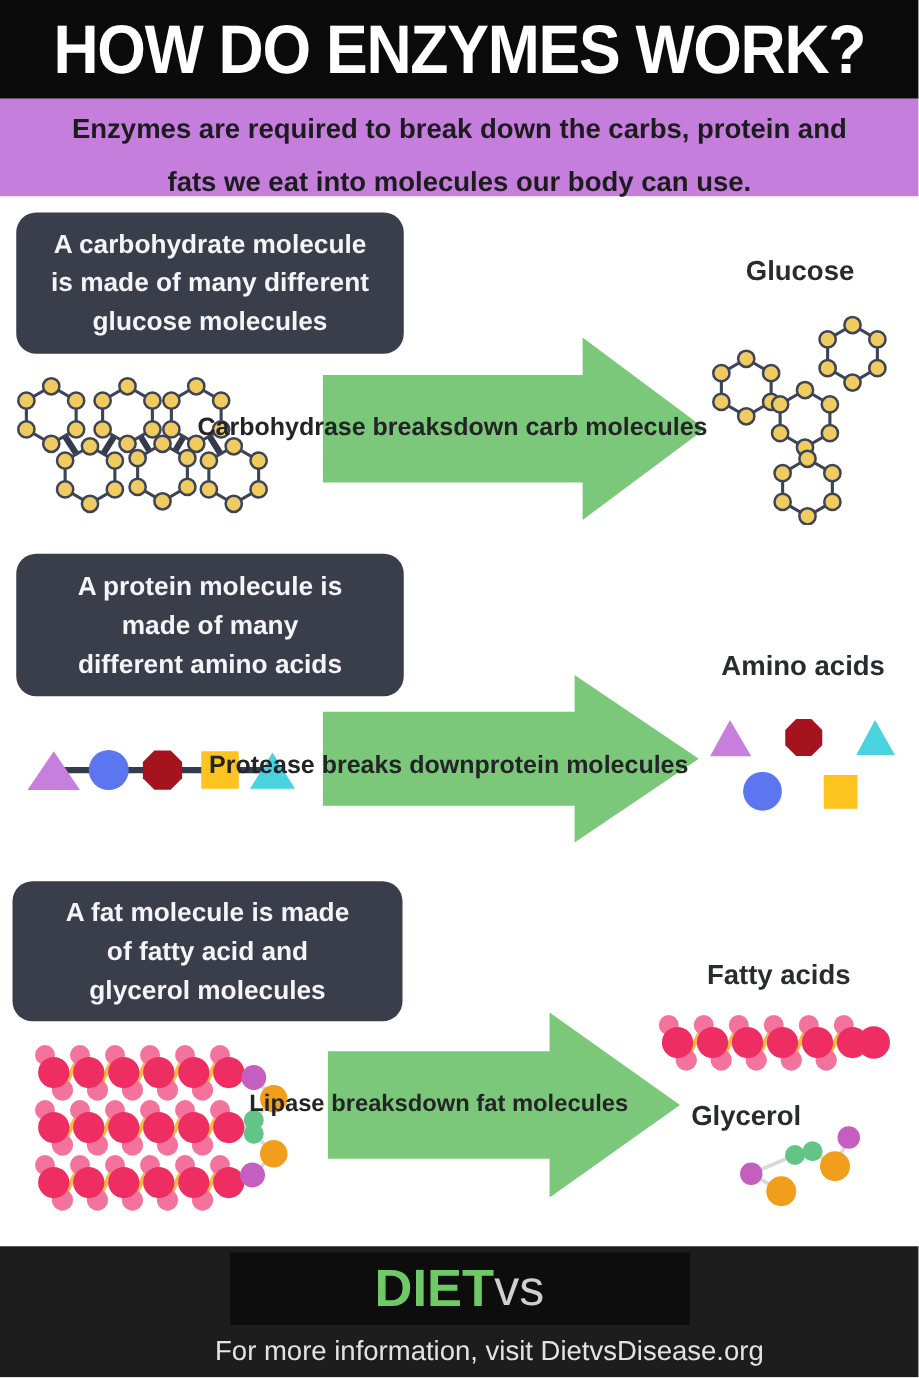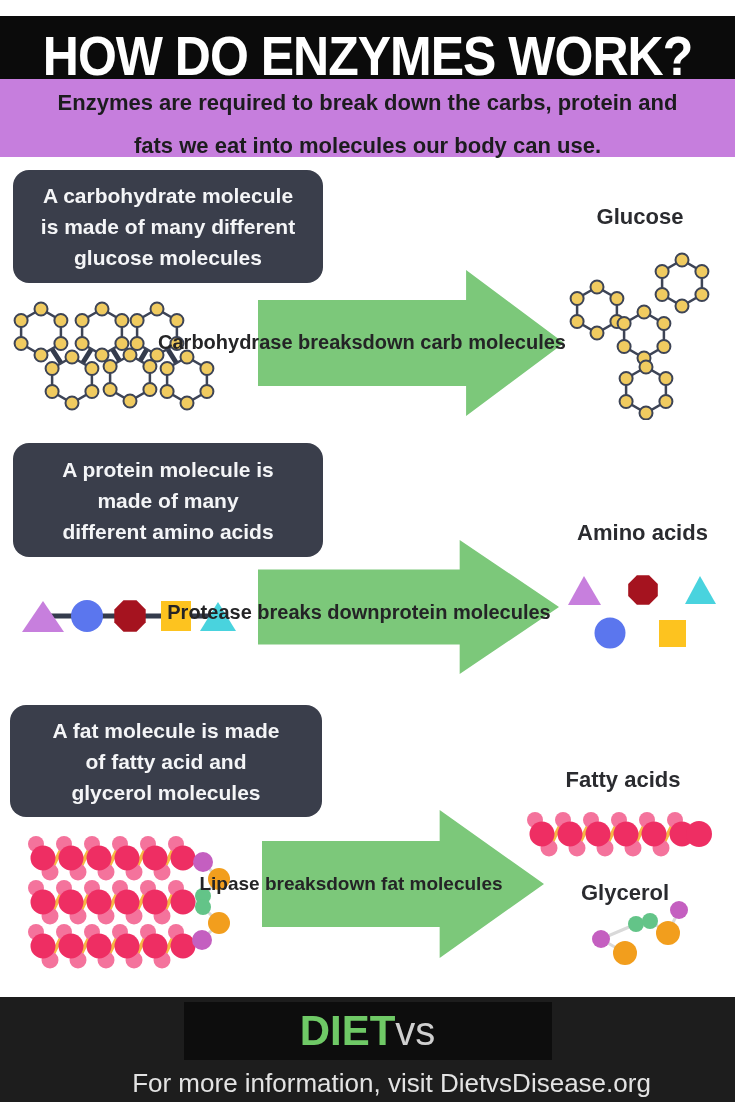--- a/index.html
+++ b/index.html
@@ -1,19 +1,19 @@
 <!DOCTYPE html>
 <html style="--header-bg: #0b0b0b; --intro-bg: #c67edd; --intro-text: #1c1c1e; --box-bg: #3a3e4b; --box-text: #f4f5f7; --arrow-green: #7cc87a; --arrow-text: #242426; --label-text: #2a2b2f; --mol-stroke: #3d4456; --glucose-dot: #f0cb60; --chain-link: #343b4c; --amino-purple: #c77fdd; --amino-blue: #5b76ee; --amino-red: #a5131f; --amino-yellow: #fdc31f; --amino-cyan: #49d3de; --fat-big: #ee2e63; --fat-small: #f4739c; --fat-bond: #f7b844; --gly-purple: #c45fc0; --gly-green: #63c488; --gly-orange: #f29e1d; --bond-gray: #d9d9d9; --footer-bg: #1d1d1d; --logo-box-bg: #0d0d0d; --logo-green: #6fc966; --logo-gray: #cfcfcf; --logo-white: #f4f4f4; --tagline-text: #e3e3e3;"><head>
 <meta charset="utf-8">
 <style>
   html,body{margin:0;padding:0;background:#fff;}
   .canvas{position:relative;width:735px;height:1102px;background:#fff;overflow:hidden;
           font-family:"Liberation Sans",sans-serif;}
 
-  .header{position:absolute;left:0;top:16px;width:735px;height:79px;
+  .header{position:absolute;left:0;top:0;width:735px;height:79px;
           background:var(--header-bg,#0b0b0b);display:flex;align-items:center;justify-content:center;}
   .title{color:#fff;font-size:50px;font-weight:700;letter-spacing:-1px;transform:scaleY(1.1);white-space:nowrap;}
 
   .intro{position:absolute;left:0;top:79px;width:735px;height:78px;
          background:var(--intro-bg,#c67edd);display:flex;flex-direction:column;justify-content:center;}
   .intro-line{color:var(--intro-text,#1c1c1e);font-weight:700;font-size:22px;line-height:31px;text-align:center;margin-top:12px;}
 
   .info-box{position:absolute;background:var(--box-bg,#3a3e4b);border-radius:16px;
             display:flex;flex-direction:column;justify-content:center;}
   .box-line{color:var(--box-text,#f4f5f7);font-weight:700;font-size:21px;line-height:31px;text-align:center;}
@@ -38,21 +38,21 @@
   .gbond{stroke:var(--bond-gray,#d9d9d9);stroke-width:3;fill:none;stroke-linecap:round;}
   .gly-purple{fill:var(--gly-purple,#c45fc0);} .gly-green{fill:var(--gly-green,#63c488);}
   .gly-orange{fill:var(--gly-orange,#f29e1d);}
 
   .footer{position:absolute;left:0;top:997px;width:735px;height:105px;background:var(--footer-bg,#1d1d1d);}
   .logo-box{width:368px;height:58px;margin:5px auto 0;background:var(--logo-box-bg,#0d0d0d);
             display:flex;align-items:center;justify-content:center;}
   .logo-diet{color:var(--logo-green,#6fc966);font-weight:700;font-size:42px;}
   .logo-vs{color:var(--logo-gray,#cfcfcf);font-weight:400;font-size:40px;}
   .logo-disease{color:var(--logo-white,#f4f4f4);font-weight:400;font-size:42px;letter-spacing:1px;}
-  .tagline{margin-top:8px;text-align:center;color:var(--tagline-text,#e3e3e3);font-weight:400;font-size:26px;padding-left:48px;}
+  .tagline{margin-top:8px;text-align:center;color:var(--tagline-text,#e3e3e3);font-weight:400;font-size:22px;padding-left:48px;}
 </style>
 </head>
 <body>
 
 <div class="canvas">
 
   <svg width="0" height="0" style="position:absolute">
     <defs>
       <g id="gring">
         <polygon class="ring-hex" points="0,-23 -19.9,-11.5 -19.9,11.5 0,23 19.9,11.5 19.9,-11.5"></polygon>
@@ -193,21 +193,21 @@
   </div>
 
   <div class="result-label" style="left:543px;top:767px;width:160px">Fatty acids</div>
 
   <svg class="mol" style="left:523px;top:803px" width="200" height="62" viewBox="0 0 200 62">
     <line class="fbond" x1="160" y1="36" x2="176" y2="31"></line>
     <use href="#fchain" x="12" y="31"></use>
     <circle class="fbig" cx="176" cy="31" r="13"></circle>
   </svg>
 
-  <div class="result-label" style="left:545px;top:880px;width:160px">Glycerol</div>
+  <div class="result-label" style="left:517px;top:880px;width:160px">Glycerol</div>
 
   <svg class="mol" style="left:587px;top:897px" width="110" height="78" viewBox="0 0 110 78">
     <path class="gbond" d="M14,42 L38,56 M14,42 L49,27 L63,24 L81,36 L92,13"></path>
     <circle class="gly-purple" cx="14" cy="42" r="9"></circle>
     <circle class="gly-orange" cx="38" cy="56" r="12"></circle>
     <circle class="gly-green" cx="49" cy="27" r="8"></circle>
     <circle class="gly-green" cx="63" cy="24" r="8"></circle>
     <circle class="gly-orange" cx="81" cy="36" r="12"></circle>
     <circle class="gly-purple" cx="92" cy="13" r="9"></circle>
   </svg>

